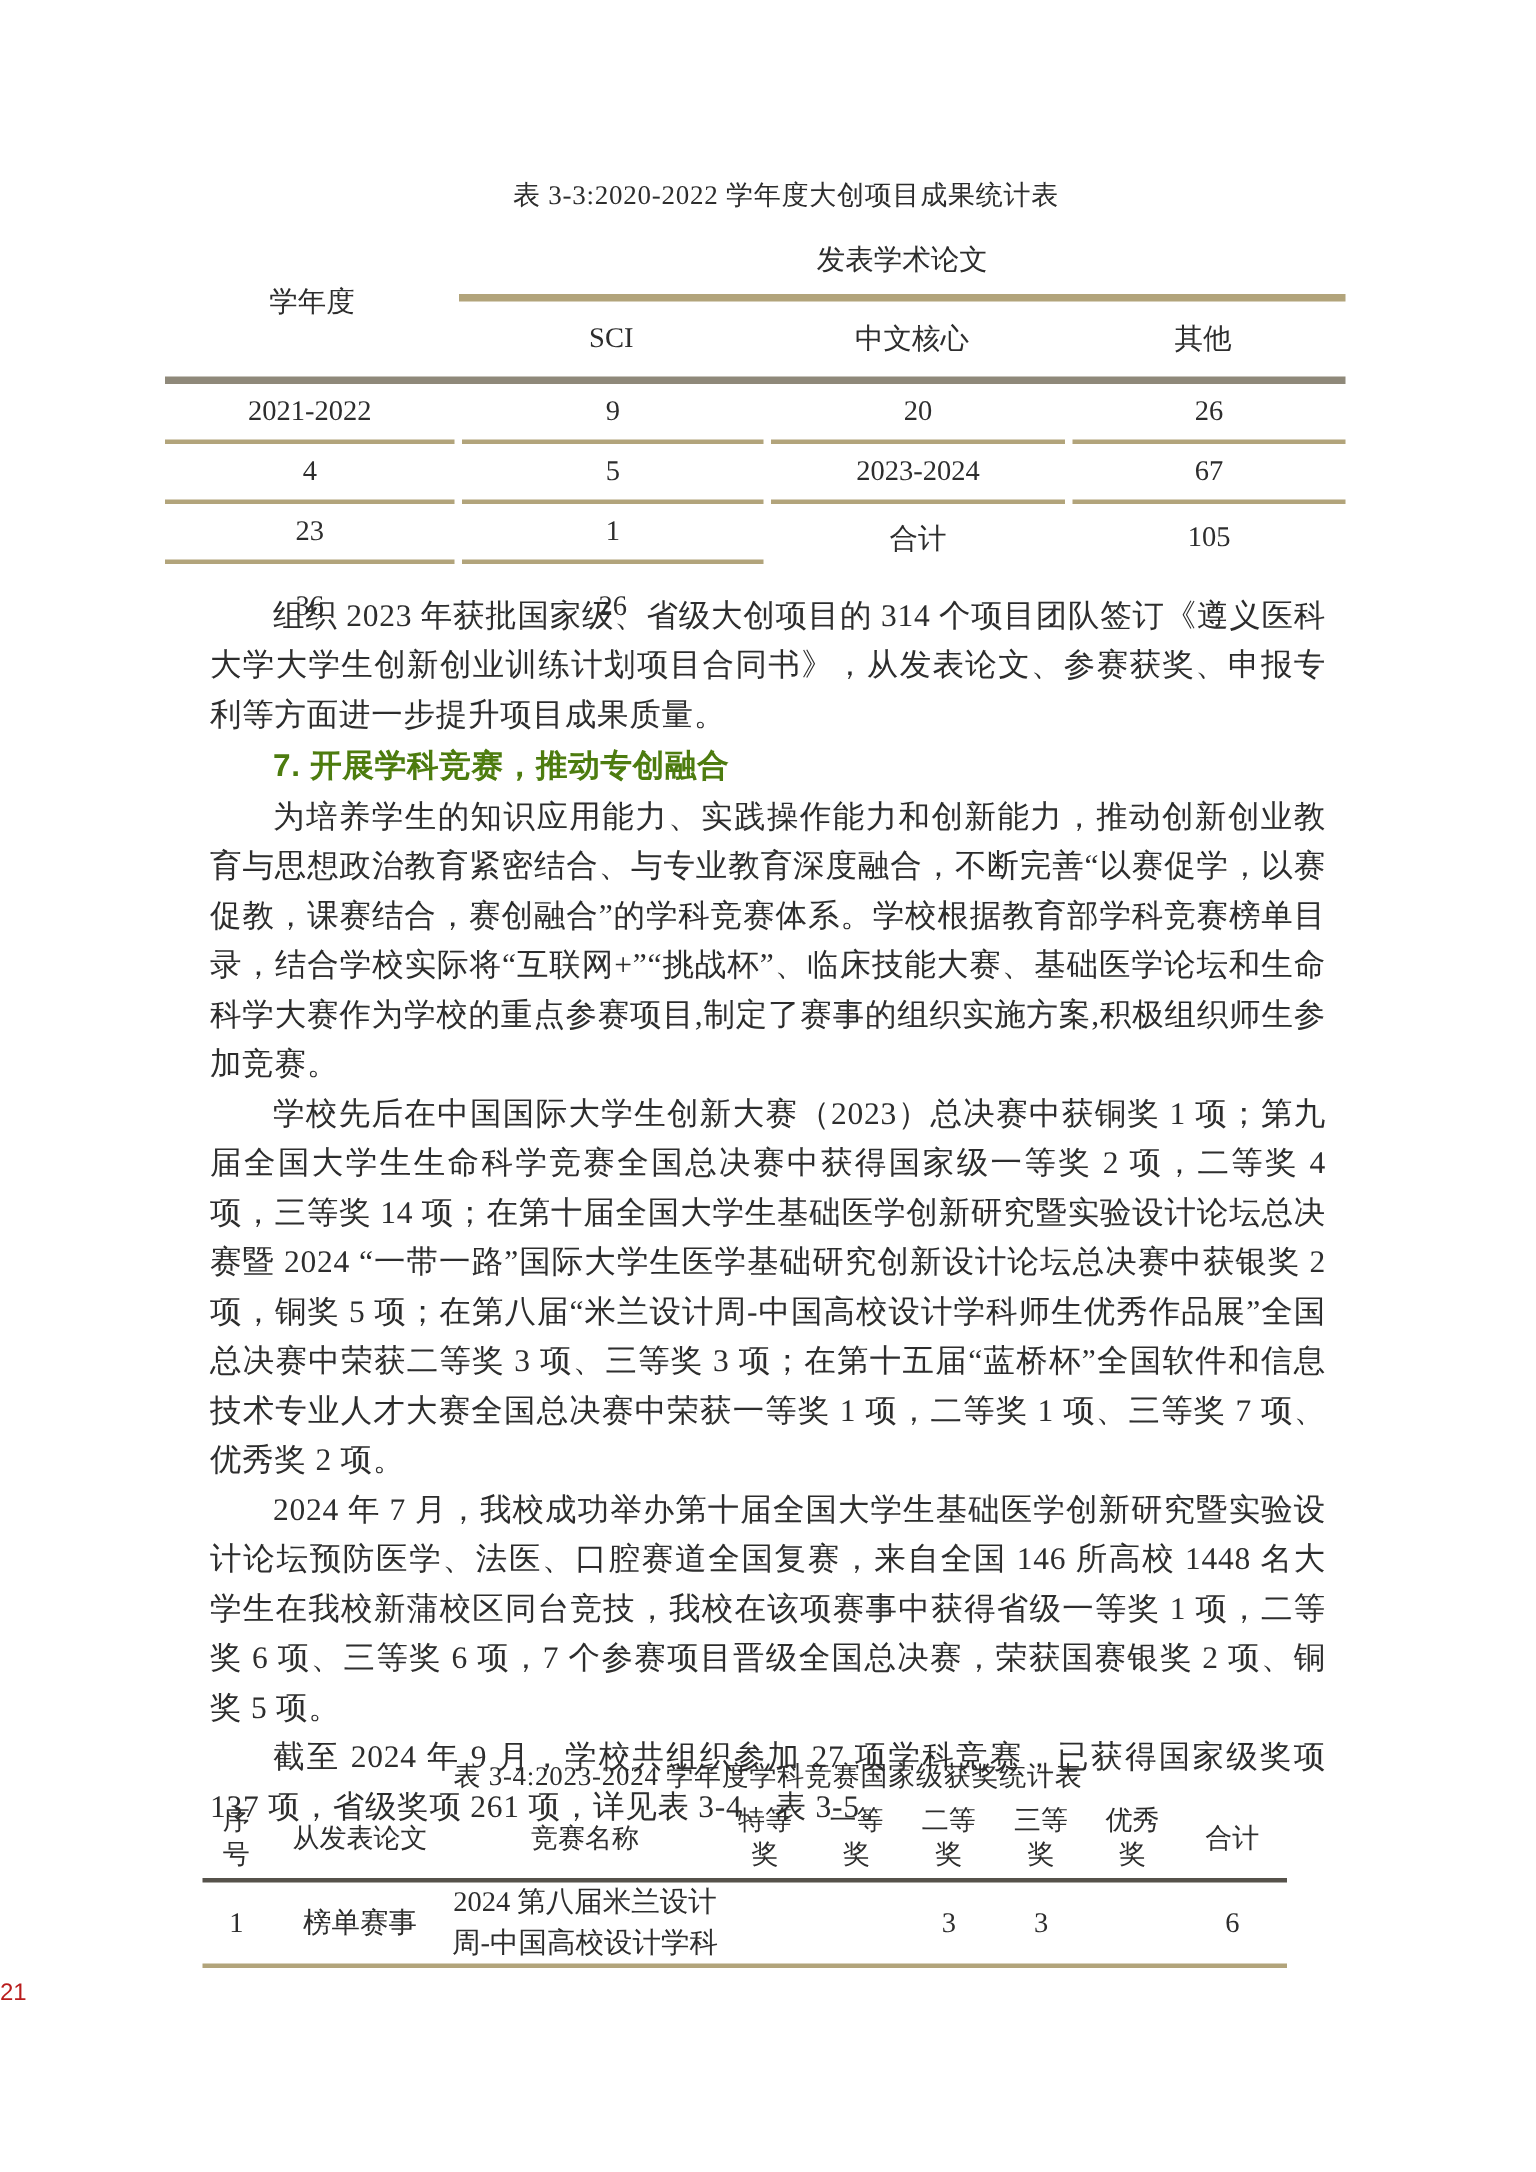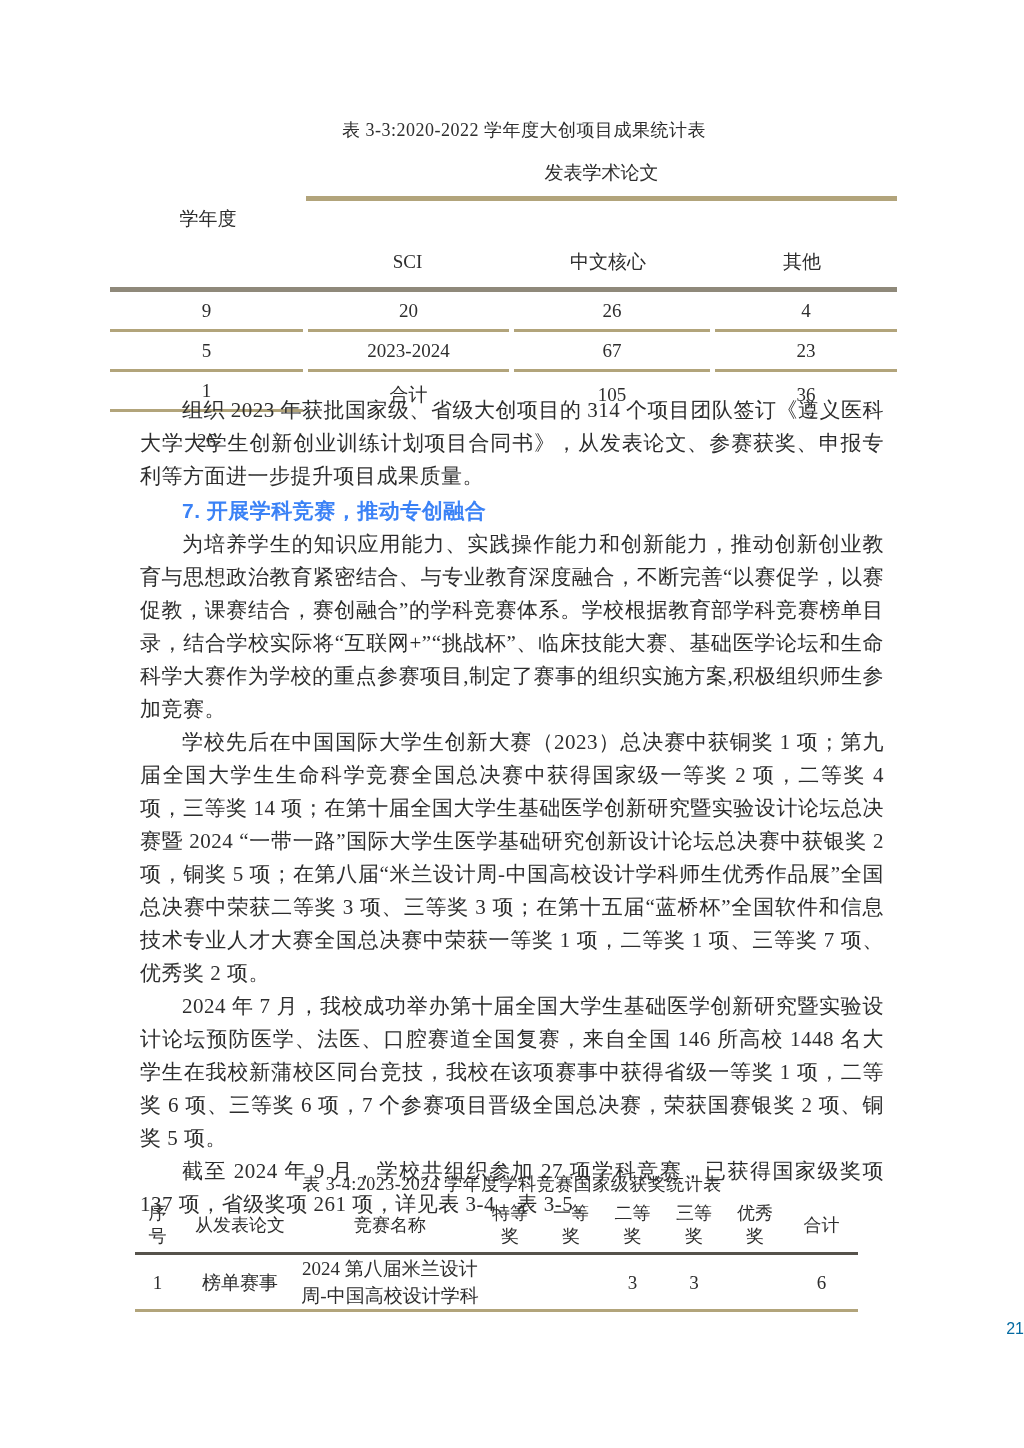--- a/index.html
+++ b/index.html
@@ -28,21 +28,21 @@
   .cap34{top:1172px;}
 
   
   .t33{position:absolute;left:110px;top:150px;width:787px;}
   .t33-head{display:grid;grid-template-columns:196px 591px;}
   .t33-year{display:flex;align-items:center;justify-content:center;font-size:19px;}
   .t33-group{
     height:46px;display:flex;align-items:center;justify-content:center;
     font-size:19px;border-bottom:5px solid var(--tan);
   }
-  .t33-sub{display:grid;grid-template-columns:203px 198px 190px;height:50px;margin-top:36px;}
+  .t33-sub{display:grid;grid-template-columns:203px 198px 190px;height:50px;}
   .t33-sub .sc{display:flex;align-items:center;justify-content:center;font-size:19px;}
   .t33-thick{height:5px;background:var(--rule-gray);}
   .t33-body{display:grid;grid-template-columns:193px 201px 196px 182px;column-gap:5px;}
   .t33-body .c{
     display:flex;align-items:center;justify-content:center;
     height:37px;font-size:19px;
   }
   .t33-body .rb{border-bottom:3px solid var(--tan);}
   .t33-body .tall{height:46px;}
 
@@ -50,21 +50,21 @@
   .content{
     position:absolute;left:140px;top:394px;width:744px;
   }
   .content p{
     margin:0;text-indent:2em;text-align:justify;
     font-size:21px;line-height:33px;letter-spacing:0.5px;
   }
   .content .h7{
     margin:0;text-indent:2em;
     font-family:"Liberation Sans","DejaVu Sans",sans-serif;
-    font-weight:bold;font-size:21px;line-height:35px;color:#3b82f6;
+    font-weight:bold;font-size:21px;line-height:35px;color:#4d7c0f;
   }
 
   
   .t34{position:absolute;left:135px;top:1200px;width:723px;}
   .t34-grid{display:grid;grid-template-columns:45px 120px 180px 60px 62px 61px 62px 60px 73px;}
   .t34-grid .h{
     display:flex;align-items:center;justify-content:center;
     text-align:center;white-space:pre-line;
     height:50px;font-size:18px;line-height:23px;
   }
@@ -72,22 +72,22 @@
   .t34-grid .d{
     display:flex;align-items:center;justify-content:center;
     text-align:center;white-space:pre-line;
     min-height:54px;font-size:19px;line-height:27px;
   }
   .t34-rule-tan{height:3px;background:var(--tan);}
 
   
   .page-number{
     position:absolute;left:0;top:1320px;width:1024px;
-    text-align:right;font-size:16px;
-    font-family:"Liberation Sans","DejaVu Sans",sans-serif;color:#0369a1;
+    text-align:left;font-size:16px;
+    font-family:"Liberation Sans","DejaVu Sans",sans-serif;color:#b91c1c;
   }
 </style>
 </head>
 <body>
 
 <div class="page">
 
   <div class="tbl-caption cap33">表 3-3:2020-2022 学年度大创项目成果统计表</div>
 
   <div class="t33">
@@ -97,20 +97,21 @@
         <div class="t33-group">发表学术论文</div>
         <div class="t33-sub">
           <div class="sc">SCI</div>
           <div class="sc">中文核心</div>
           <div class="sc">其他</div>
         </div>
       </div>
     </div>
     <div class="t33-thick"></div>
     <div class="t33-body">
+      <div class="c rb">2021-2022</div>
       <div class="c rb">9</div>
       <div class="c rb">20</div>
 
       <div class="c rb">26</div>
       <div class="c rb">4</div>
       <div class="c rb">5</div>
 
       <div class="c rb">2023-2024</div>
       <div class="c rb">67</div>
       <div class="c rb">23</div>

